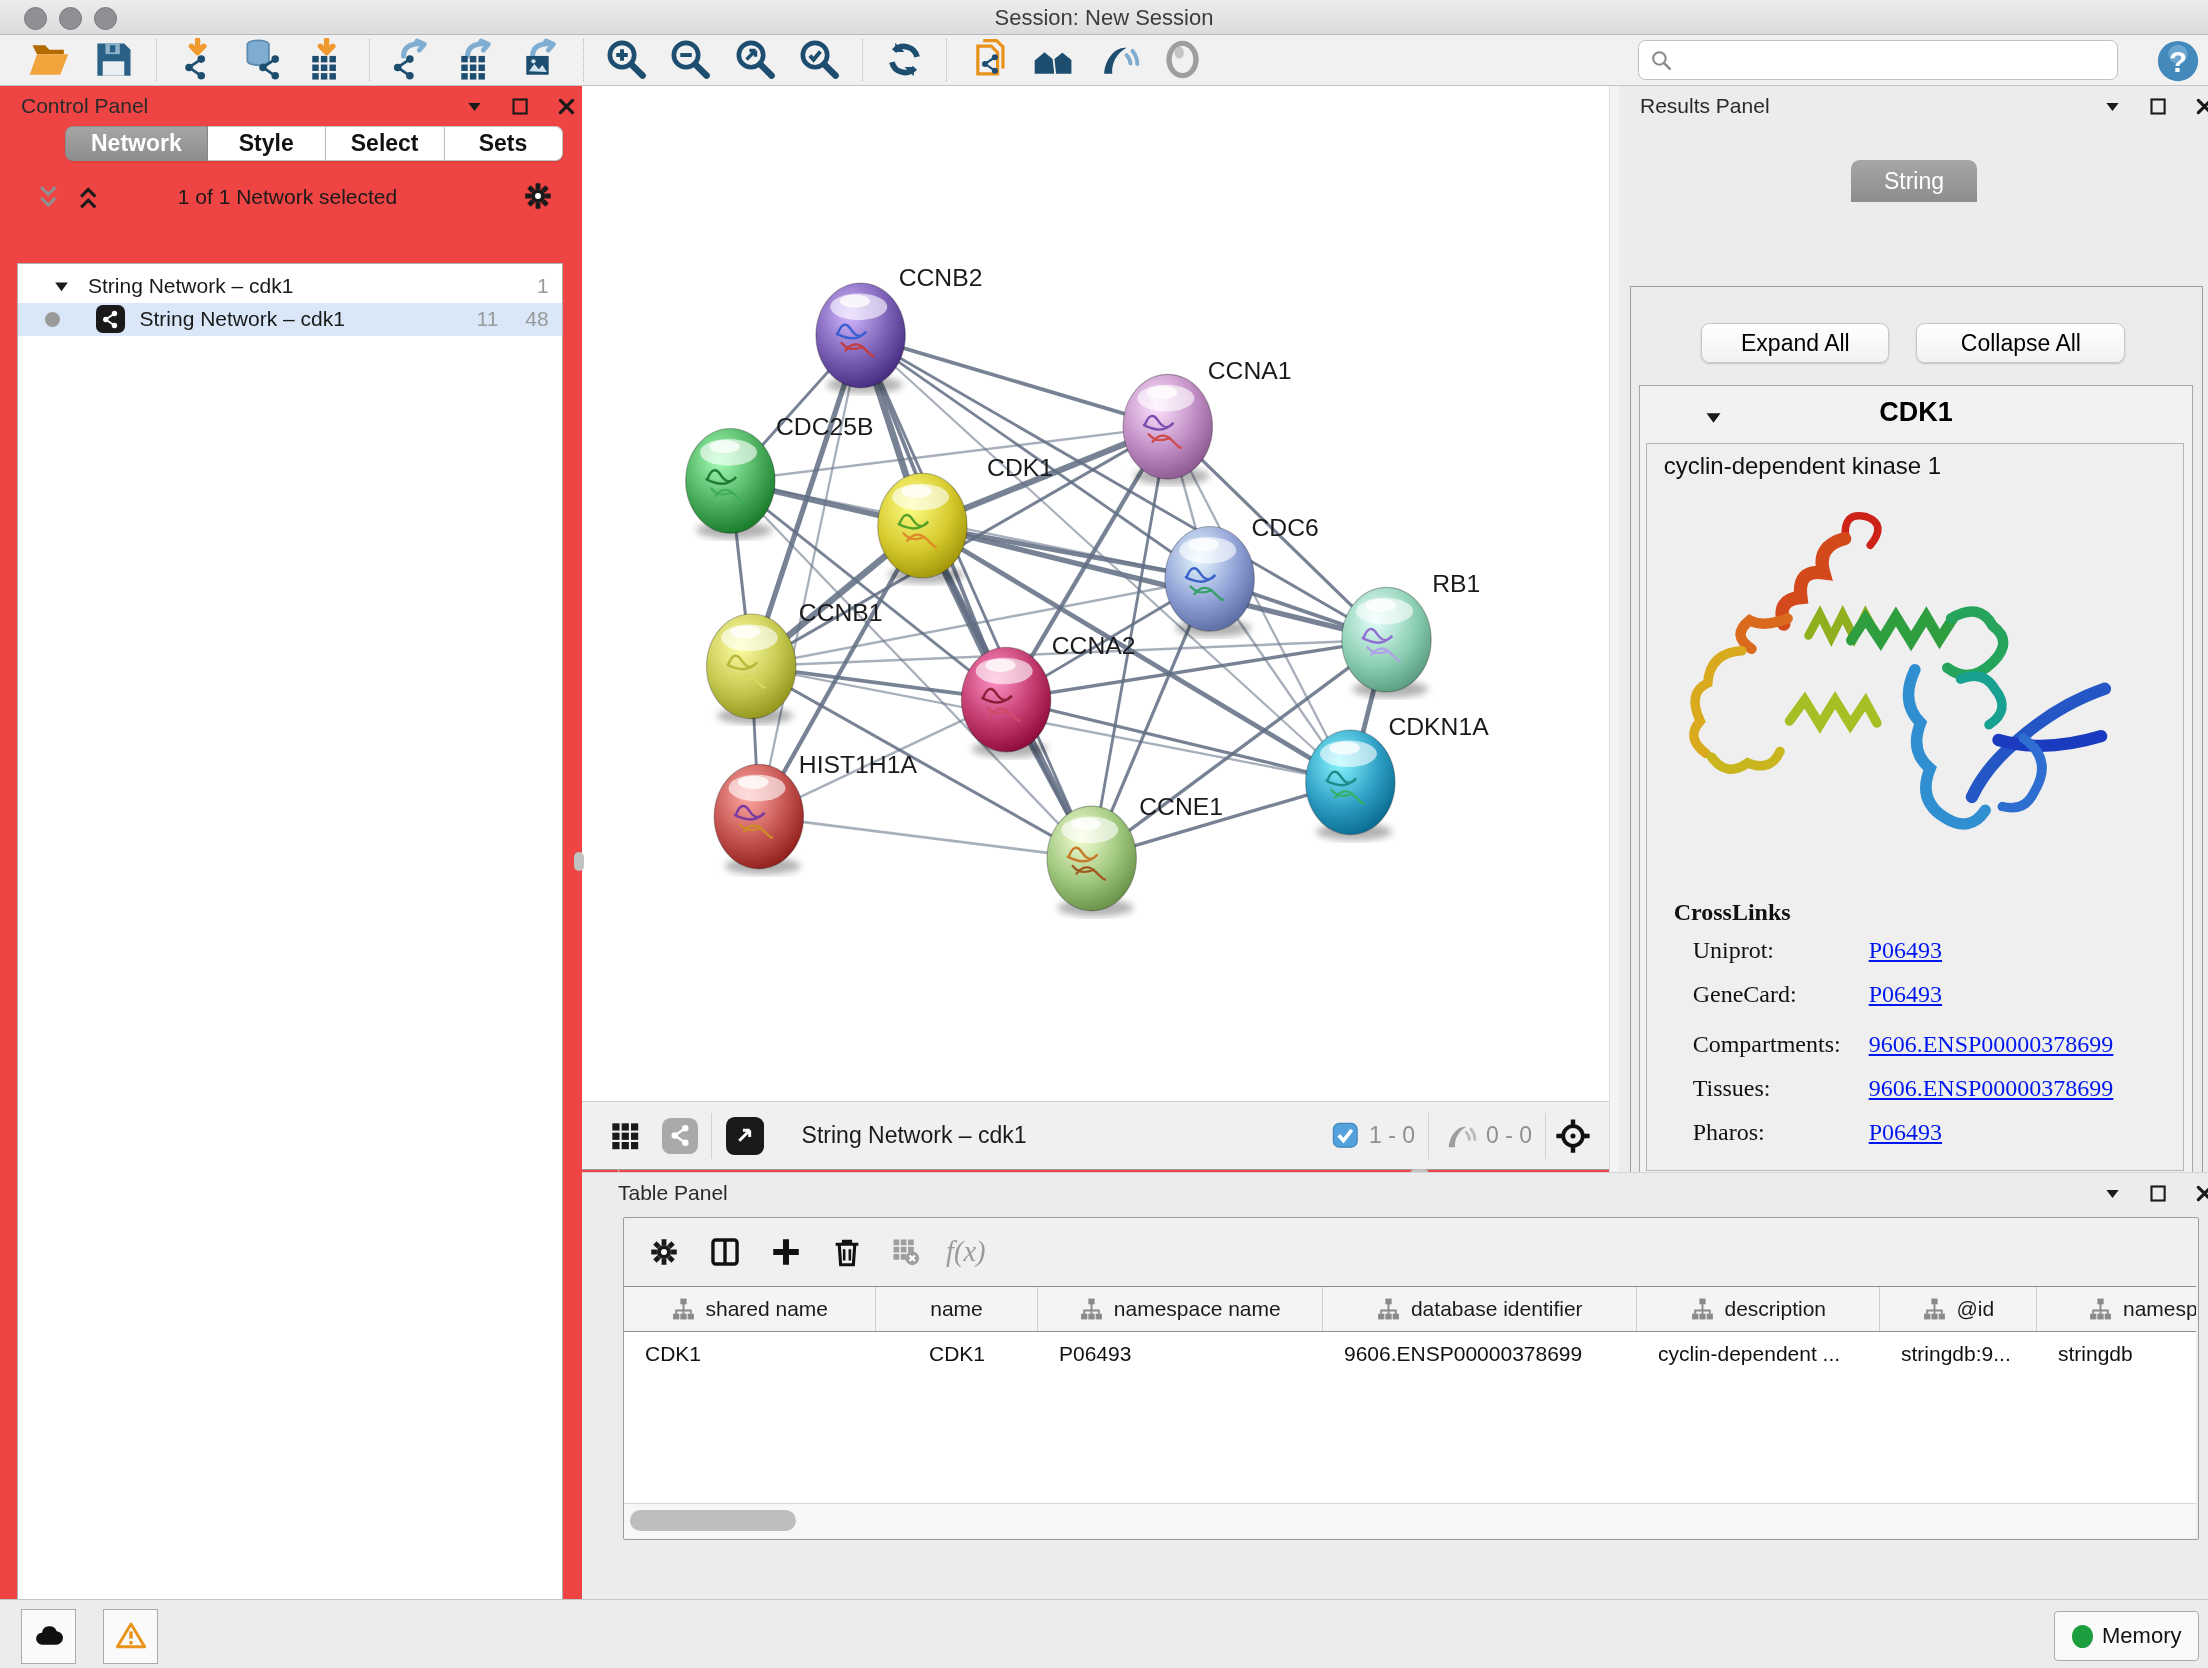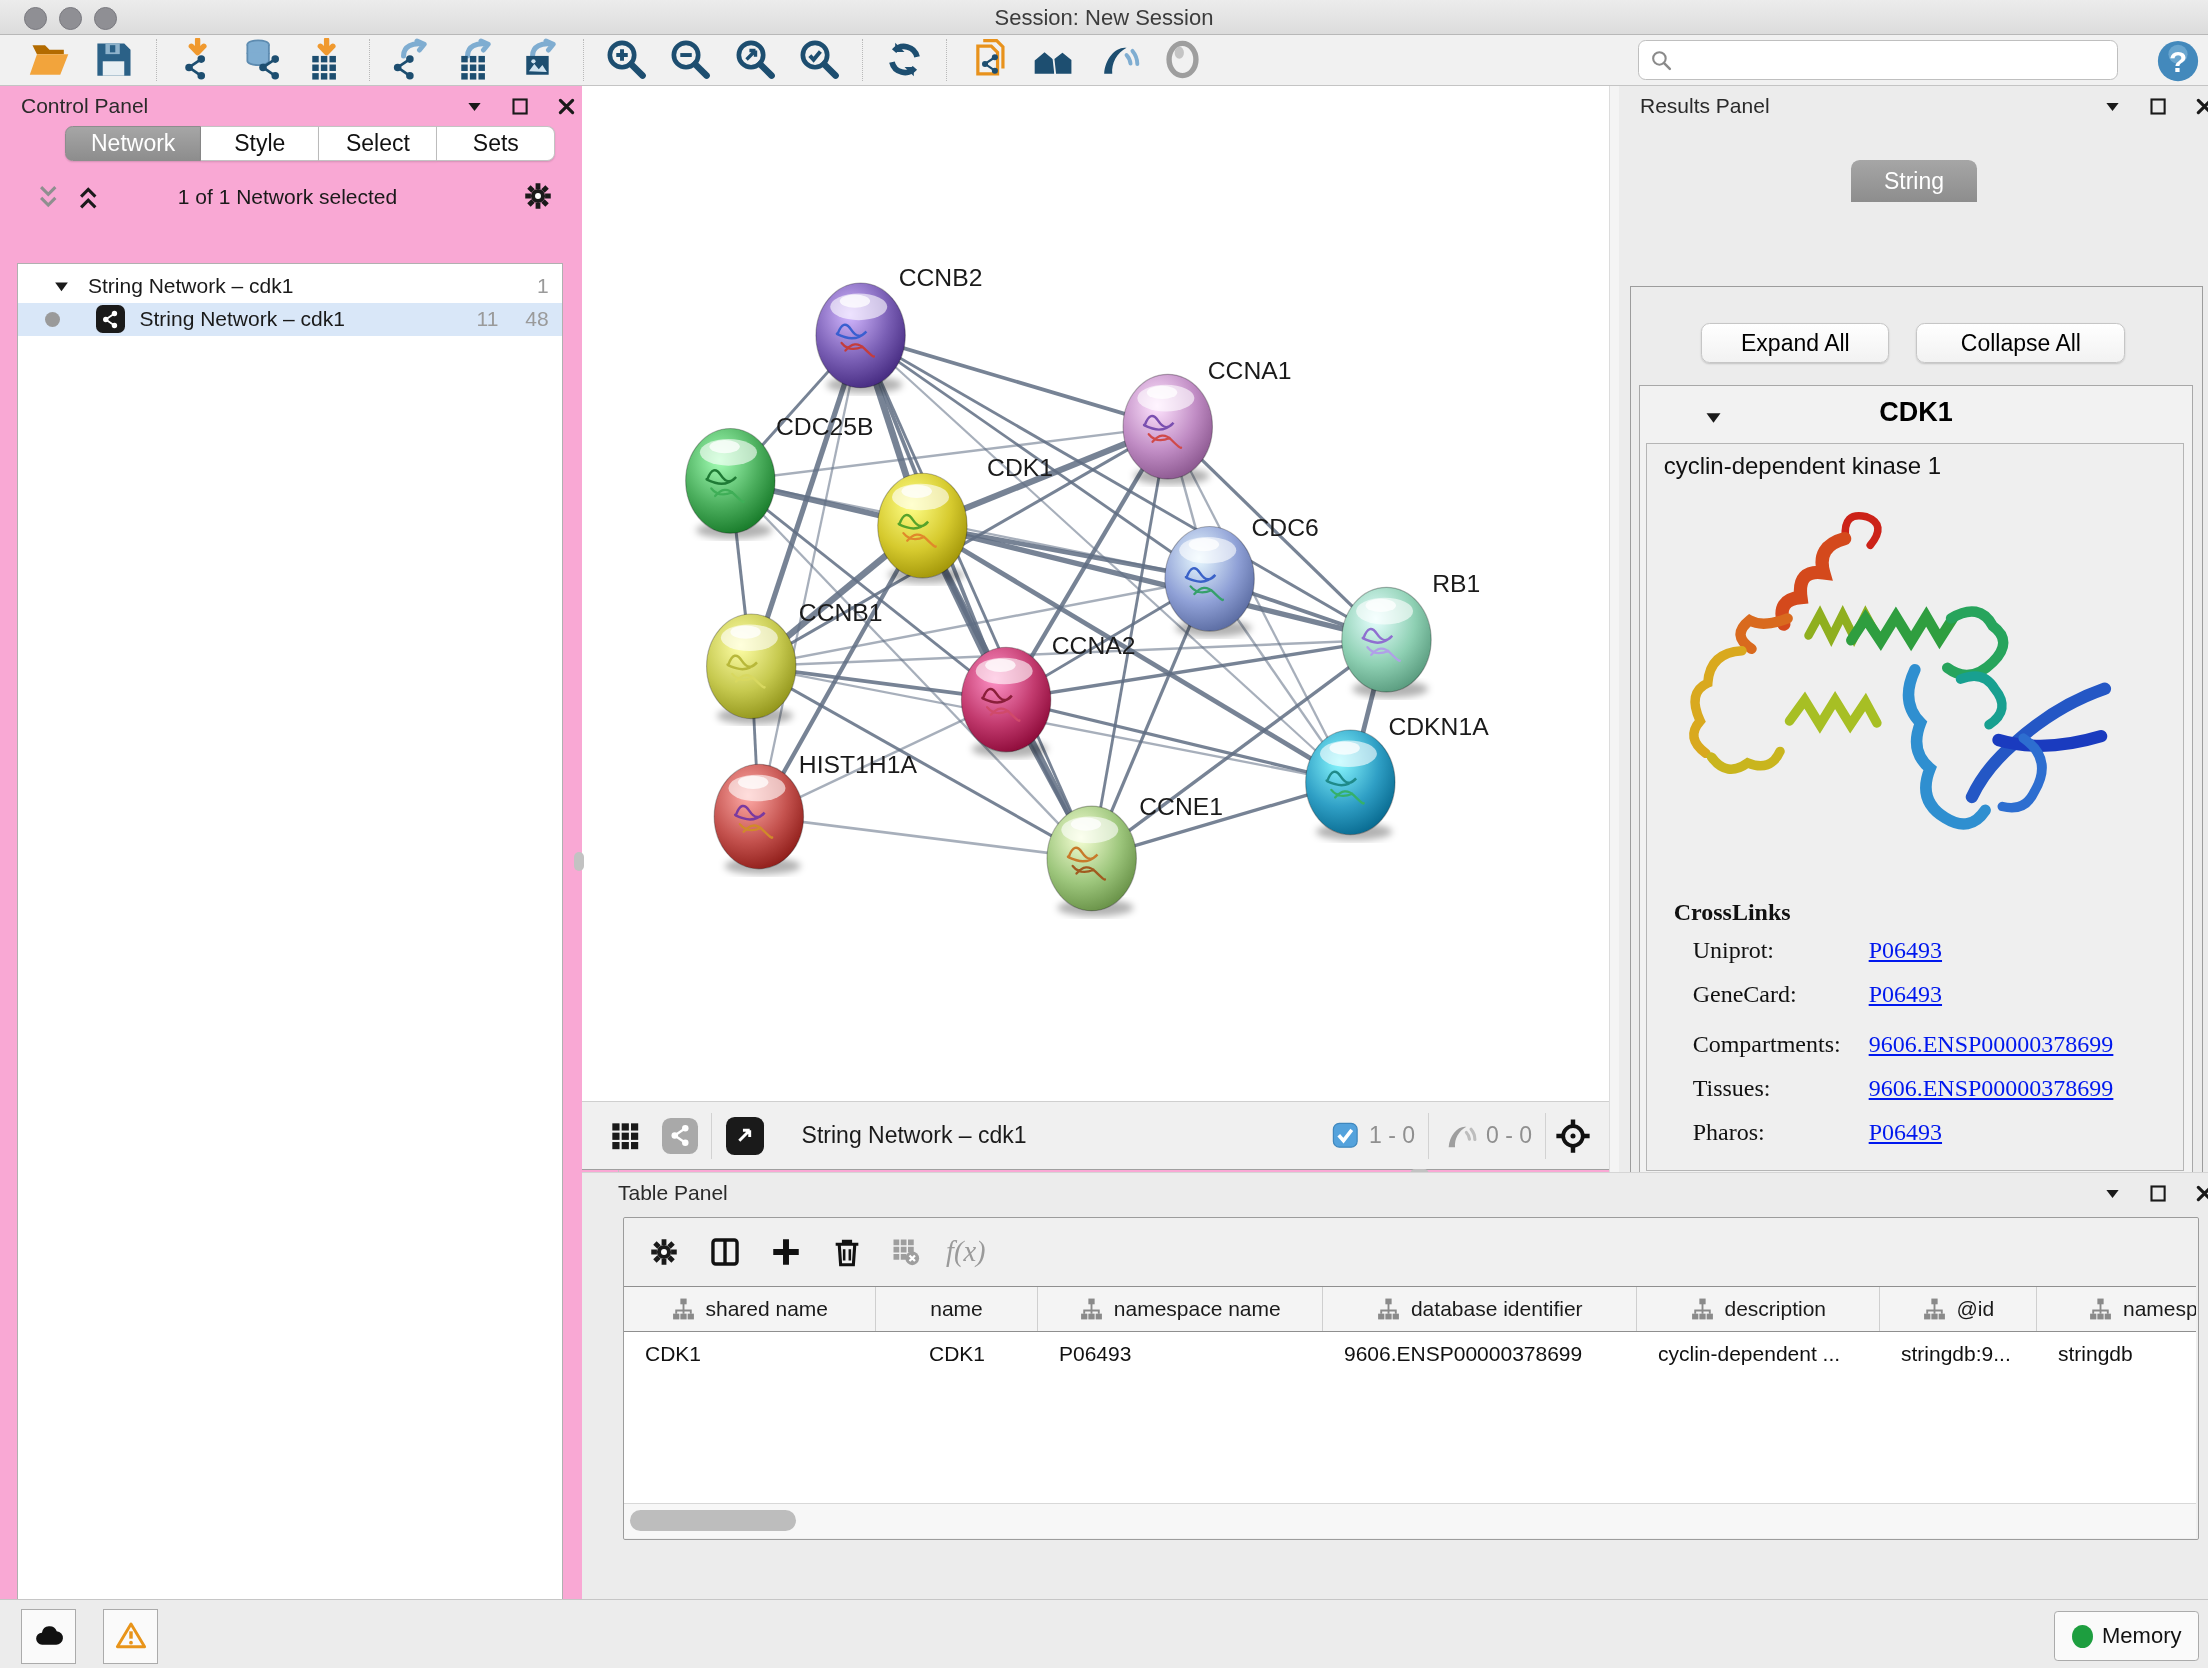--- a/index.html
+++ b/index.html
@@ -1,16 +1,16 @@
 <!DOCTYPE html>
 <html style="font-size:15px"><head>
 <meta charset="utf-8">
 <style>
   html,body{margin:0;padding:0;background:#d0d0d0;font-family:"Liberation Sans",sans-serif;}
-  .app{position:relative;width:2208px;height:1668px;background:#f9a8d4;overflow:hidden;
+  .app{position:relative;width:2208px;height:1668px;background:#ef4444;overflow:hidden;
        -webkit-font-smoothing:antialiased;}
   .abs{position:absolute;}
   
   .titlebar{left:0;top:0;width:2208px;height:34px;
     background:linear-gradient(#ececec,#dcdcdc);border-bottom:1px solid #b8b8b8;}
   .tl-dot{position:absolute;top:6.7px;width:21px;height:21px;border-radius:50%;
     background:#8f8f94;border:1px solid #7a7a80;}
   .title-text{position:absolute;left:0;top:4.8px;width:100%;text-align:center;
     font-size:22px;color:#3c3c3c;}
   
@@ -24,21 +24,21 @@
     border:1px solid #bfbfbf;border-radius:7.6px;display:flex;align-items:center;padding:0 9.5px;box-sizing:border-box;}
   .search-wrap .ic{width:25px;height:25px;margin-right:7.6px;}
   .search-wrap input{flex:1;border:none;outline:none;font-size:21px;font-family:"Liberation Sans",sans-serif;background:transparent;}
   .help-btn{position:absolute;left:2155px;top:2.9px;width:46px;height:46px;border:none;background:transparent;padding:0;}
   .help-btn .ic{width:46px;height:46px;}
   
   .panel-title{font-size:21px;color:#2a2a2a;}
   .win-ctrls{position:absolute;display:flex;gap:25px;align-items:center;}
   .win-ctrls .ic{width:21px;height:21px;}
   
-  .seg{display:flex;}
+  .seg{display:flex;font-weight:bold;}
   .seg .tab{font-size:23px;padding:2.9px 25px;background:#fff;border:1px solid #c3c3c3;
     border-left:none;color:#111;min-width:67px;text-align:center;box-shadow:0 1px 1.9px rgba(0,0,0,.15);}
   .seg .tab:first-child{border-left:1px solid #c3c3c3;border-radius:7.6px 0 0 7.6px;}
   .seg .tab:last-child{border-radius:0 7.6px 7.6px 0;}
   .seg .tab.sel{background:linear-gradient(#a6a6a6,#8d8d8d);color:#fff;border-color:#8d8d8d;}
   
   .ctl-tree{left:17px;top:177px;width:544px;height:1402px;background:#fff;
     border:1.9px solid #b0b0b0;}
   .tree-row{height:33px;display:flex;align-items:center;font-size:21px;color:#1a1a1a;}
   .tree-row .cnt{color:#9a9a9a;}

